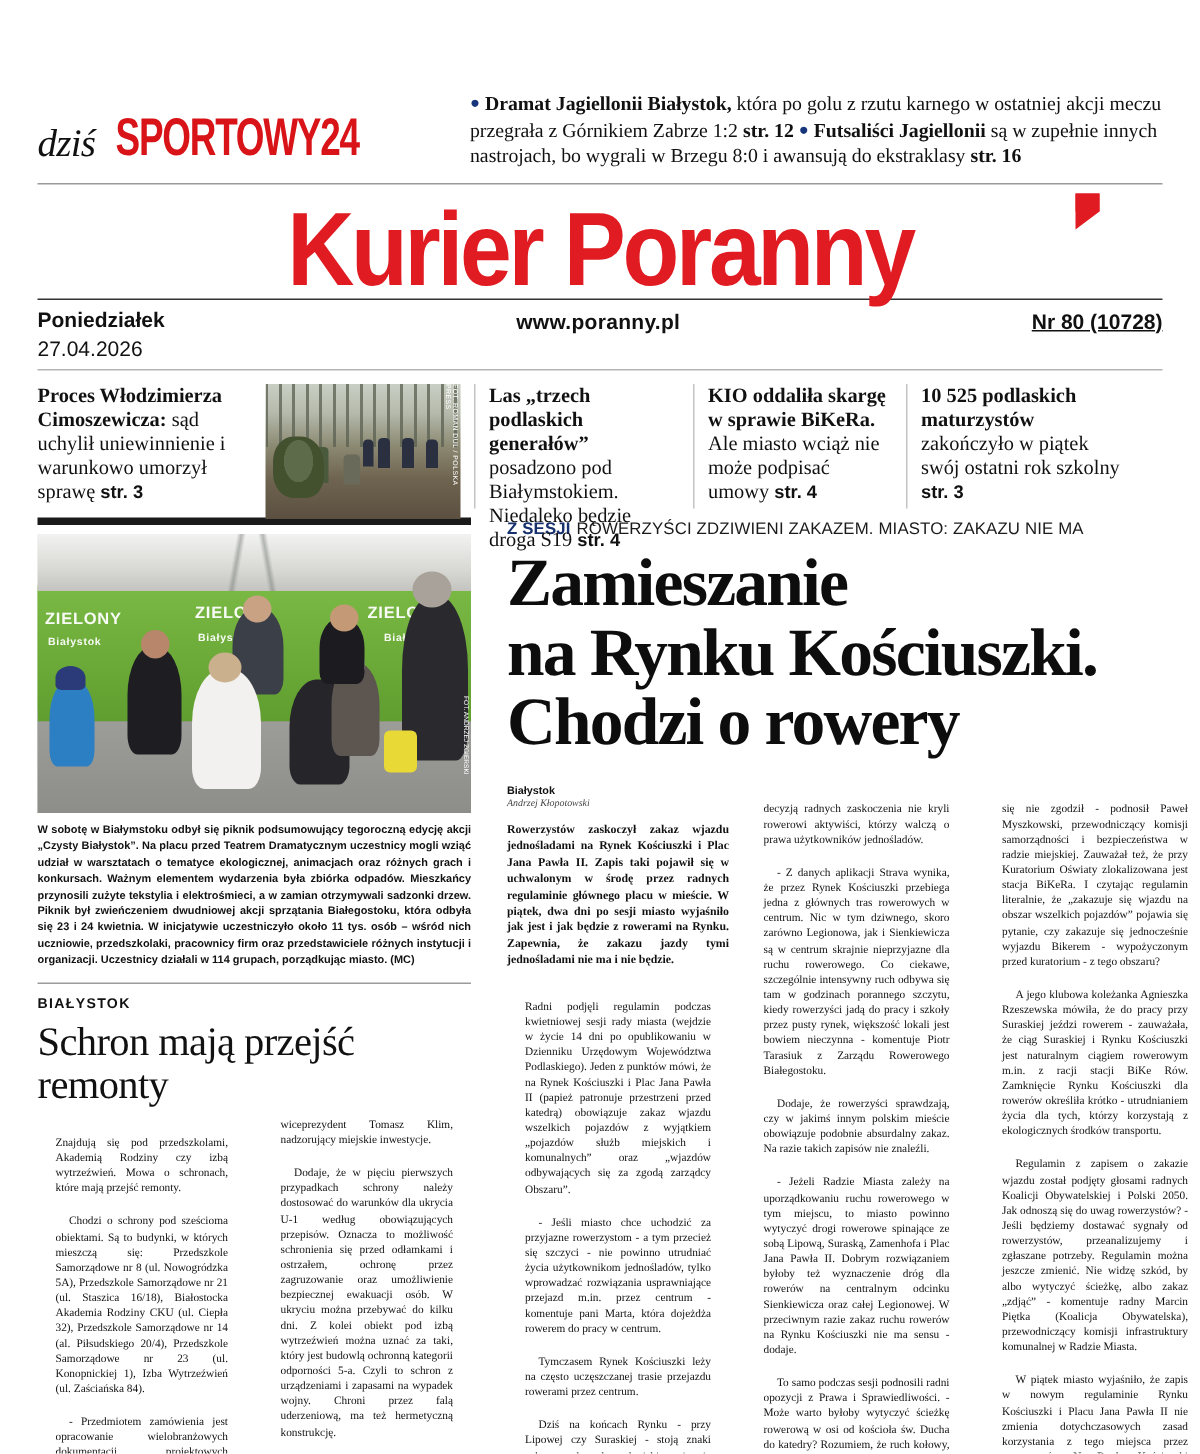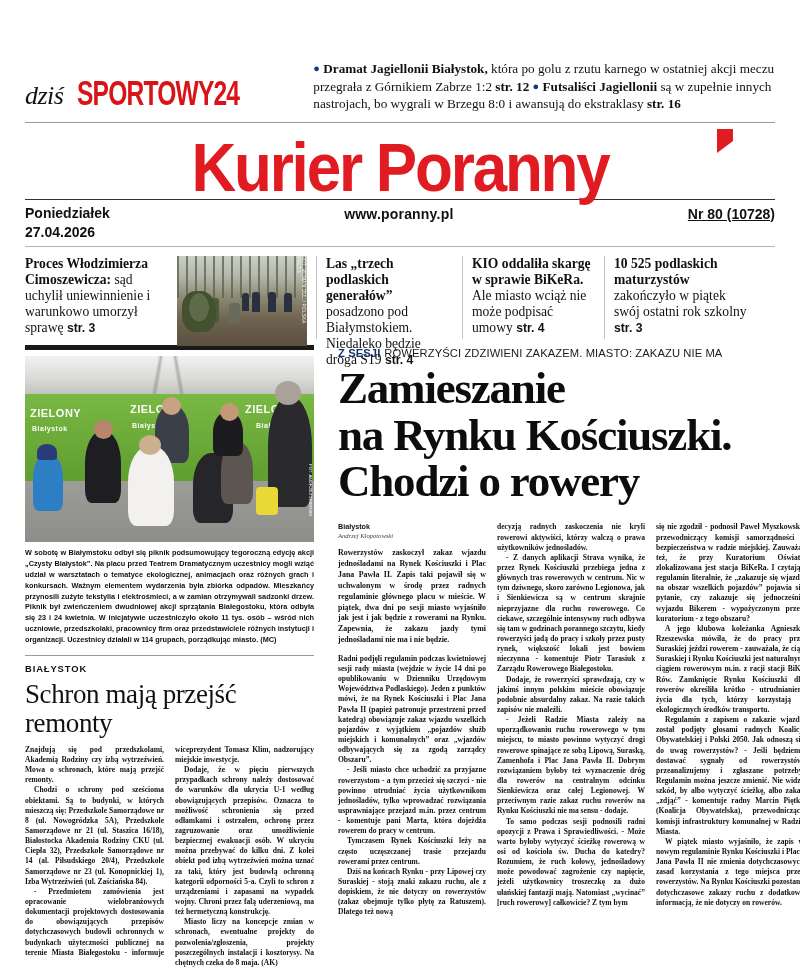--- a/index.html
+++ b/index.html
@@ -72,21 +72,21 @@
 
   
   .datebar {
     display: flex; align-items: flex-start; justify-content: space-between;
     font-family: "Liberation Sans", sans-serif;
     font-size: 14px; font-weight: 700; color: #111;
     padding: 4px 0 5px 0; line-height: 1.35;
   }
   .datebar .mid { font-weight: 700; letter-spacing: 0.2px; padding-top: 1px;}
   .datebar .right { font-weight: 700; padding-top: 1px; text-decoration: underline; }
-  .datebar .left div:nth-child(2) { font-weight: 700; }
+  .datebar .left div:nth-child(2) { font-weight: 400; }
 
   .rule-thin2 { border-top: 1px solid #b5b5b5; }
 
   
   .teasers {
     display: flex; padding-top: 9px; height: 92px;
   }
   .teaser { position: relative; }
   .t1 { width: 152px; padding-right: 9px; }
   .t-photo { width: 130px; position: relative; margin-right: 9px; }
@@ -191,21 +191,21 @@
     padding: 6px 0 7px 0; color:#111; letter-spacing:-0.4px;
   }
   .two-col {
     column-count: 2; column-gap: 11px; column-rule: none;
   }
   .body-s {
     font-family: "Liberation Serif", serif;
     font-size: 7.55px; line-height: 1.345; text-align: justify;
     color: #111; hyphens: auto;
   }
-  .body-s p { text-indent: 9px; margin: 0; font-weight: bold; }
+  .body-s p { text-indent: 9px; margin: 12px; }
   .body-s p.noind { text-indent: 0; }
 
   
   .sesji-line {
     display: flex; align-items: baseline; gap: 0px;
     font-family: "Liberation Sans", sans-serif;
     font-size: 11.2px; letter-spacing: 0.1px; padding-top: 2px;
   }
   .sesji-tag { font-weight: 700; color: #17306e; margin-right: 4px; }
   .sesji-rest { font-weight: 400; color: #1a1a1a; }

